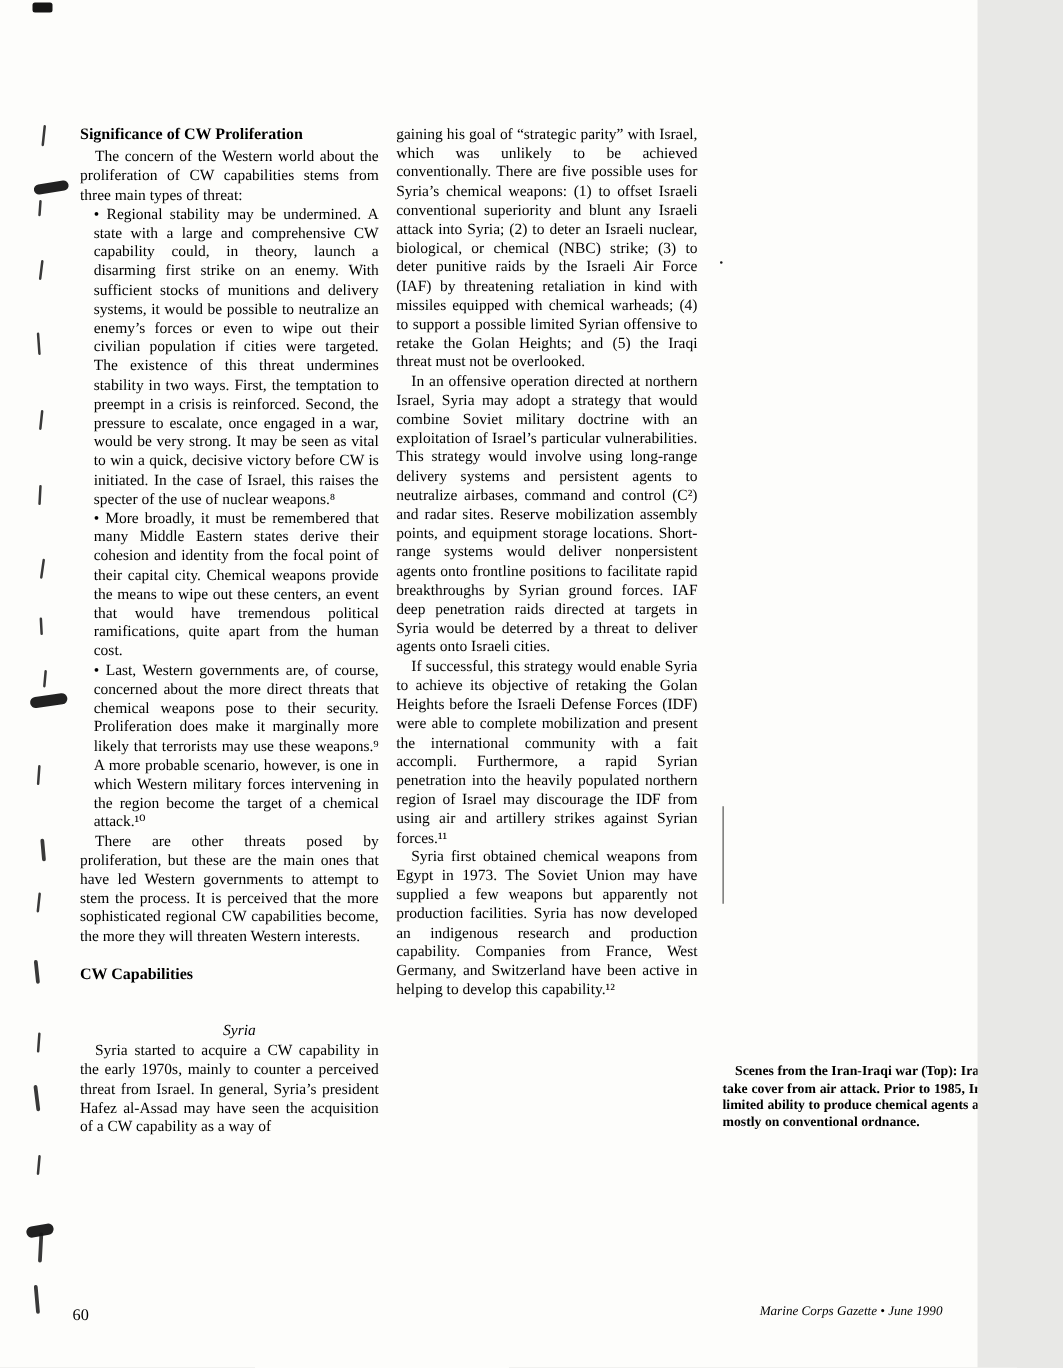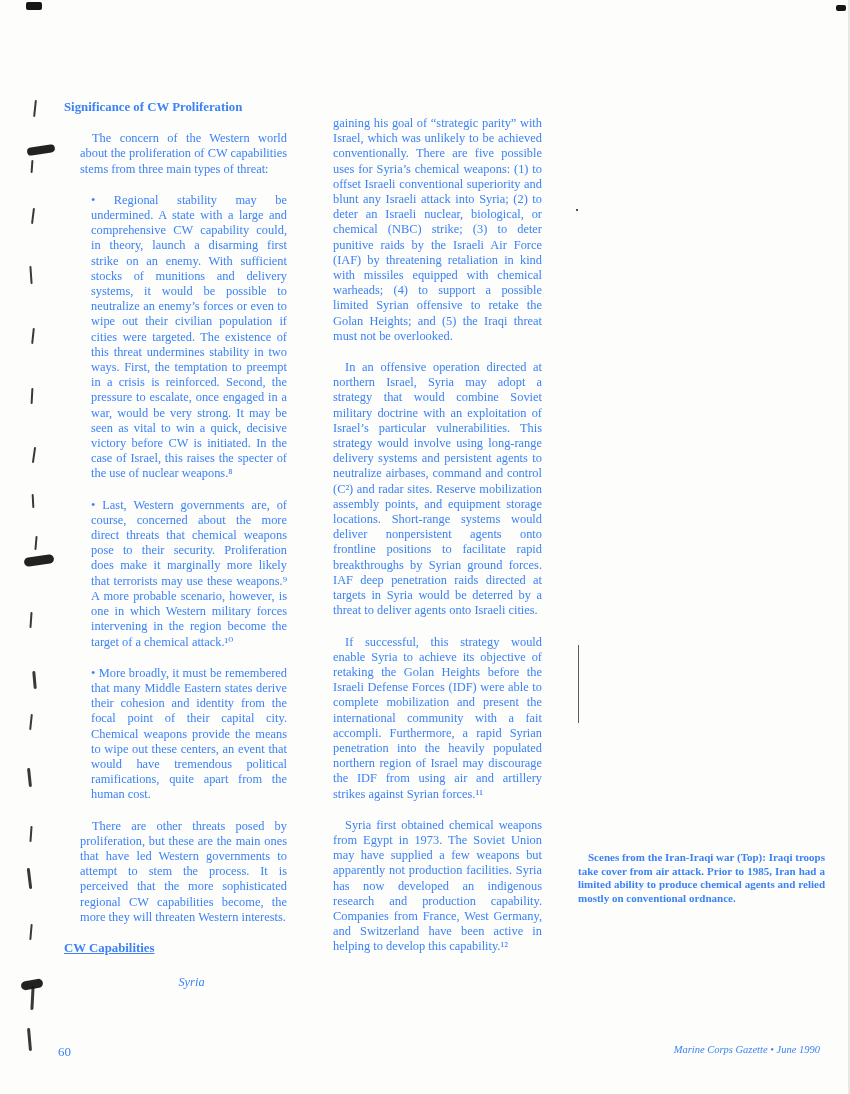--- a/index.html
+++ b/index.html
@@ -1,46 +1,46 @@
 <!DOCTYPE html>
 <html><head>
 <meta charset="utf-8">
 <style>
   html, body { margin: 0; padding: 0; background: #e8e8e6; }
   .page {
     position: relative;
-    width: 848px;
+    width: 782px;
     height: 1094px;
     background: #fdfdfb;
     overflow: hidden;
     font-family: "Liberation Serif", "DejaVu Serif", serif;
-    color: #3b82f6;
+    color: #000000;
   }
   .col {
     position: absolute;
     top: 100px;
     font-size: 12.4px;
     line-height: 15.2px;
     text-align: justify;
   }
   .col-left  { left: 64px;  width: 239px; }
   .col-mid   { left: 317px; width: 241px; }
   .heading {
     font-weight: bold;
     font-size: 12.8px;
     margin: 0 0 3px 0;
     text-align: left;
   }
-  .heading-mid { margin-top: 15px; margin-bottom: 19px; text-decoration: underline; }
+  .heading-mid { margin-top: 15px; margin-bottom: 30px; }
   .subheading-italic {
     font-style: italic;
     margin: 0 0 1px 16px;
     text-align: center;
   }
-  p { margin: 16px; }
+  p { margin: 0; }
   .indent { text-indent: 12px; }
   .bullet { padding-left: 11px; }
   .caption-col {
     position: absolute;
     left: 578px;
     top: 851px;
     width: 247px;
     font-size: 11px;
     line-height: 13.6px;
     font-weight: bold;
@@ -67,25 +67,26 @@
 </style>
 </head>
 <body>
 
 <div class="page">
 
   <div class="col col-left">
     <h3 class="heading">Significance of CW Proliferation</h3>
     <p class="indent">The concern of the Western world about the proliferation of CW capabilities stems from three main types of threat:</p>
     <p class="bullet">• Regional stability may be undermined. A state with a large and comprehensive CW capability could, in theory, launch a disarming first strike on an enemy. With sufficient stocks of munitions and delivery systems, it would be possible to neutralize an enemy’s forces or even to wipe out their civilian population if cities were targeted. The existence of this threat undermines stability in two ways. First, the temptation to preempt in a crisis is reinforced. Second, the pressure to escalate, once engaged in a war, would be very strong. It may be seen as vital to win a quick, decisive victory before CW is initiated. In the case of Israel, this raises the specter of the use of nuclear weapons.⁸</p>
+    <p class="bullet">• More broadly, it must be remembered that many Middle Eastern states derive their cohesion and identity from the focal point of their capital city. Chemical weapons provide the means to wipe out these centers, an event that would have tremendous political ramifications, quite apart from the human cost.</p>
     <p class="bullet">• Last, Western governments are, of course, concerned about the more direct threats that chemical weapons pose to their security. Proliferation does make it marginally more likely that terrorists may use these weapons.⁹ A more probable scenario, however, is one in which Western military forces intervening in the region become the target of a chemical attack.¹⁰</p>
-    <p class="bullet">• More broadly, it must be remembered that many Middle Eastern states derive their cohesion and identity from the focal point of their capital city. Chemical weapons provide the means to wipe out these centers, an event that would have tremendous political ramifications, quite apart from the human cost.</p>
     <p class="indent">There are other threats posed by proliferation, but these are the main ones that have led Western governments to attempt to stem the process. It is perceived that the more sophisticated regional CW capabilities become, the more they will threaten Western interests.</p>
     <h3 class="heading heading-mid">CW Capabilities</h3>
     <div class="subheading-italic">Syria</div>
+    <p class="indent">Syria started to acquire a CW capability in the early 1970s, mainly to counter a perceived threat from Israel. In general, Syria’s president Hafez al-Assad may have seen the acquisition of a CW capability as a way of</p>
   </div>
 
   <div class="col col-mid">
     <p>gaining his goal of “strategic parity” with Israel, which was unlikely to be achieved conventionally. There are five possible uses for Syria’s chemical weapons: (1) to offset Israeli conventional superiority and blunt any Israeli attack into Syria; (2) to deter an Israeli nuclear, biological, or chemical (NBC) strike; (3) to deter punitive raids by the Israeli Air Force (IAF) by threatening retaliation in kind with missiles equipped with chemical warheads; (4) to support a possible limited Syrian offensive to retake the Golan Heights; and (5) the Iraqi threat must not be overlooked.</p>
     <p class="indent">In an offensive operation directed at northern Israel, Syria may adopt a strategy that would combine Soviet military doctrine with an exploitation of Israel’s particular vulnerabilities. This strategy would involve using long-range delivery systems and persistent agents to neutralize airbases, command and control (C²) and radar sites. Reserve mobilization assembly points, and equipment storage locations. Short-range systems would deliver nonpersistent agents onto frontline positions to facilitate rapid breakthroughs by Syrian ground forces. IAF deep penetration raids directed at targets in Syria would be deterred by a threat to deliver agents onto Israeli cities.</p>
     <p class="indent">If successful, this strategy would enable Syria to achieve its objective of retaking the Golan Heights before the Israeli Defense Forces (IDF) were able to complete mobilization and present the international community with a fait accompli. Furthermore, a rapid Syrian penetration into the heavily populated northern region of Israel may discourage the IDF from using air and artillery strikes against Syrian forces.¹¹</p>
     <p class="indent">Syria first obtained chemical weapons from Egypt in 1973. The Soviet Union may have supplied a few weapons but apparently not production facilities. Syria has now developed an indigenous research and production capability. Companies from France, West Germany, and Switzerland have been active in helping to develop this capability.¹²</p>
   </div>
 
   <div class="caption-col">

